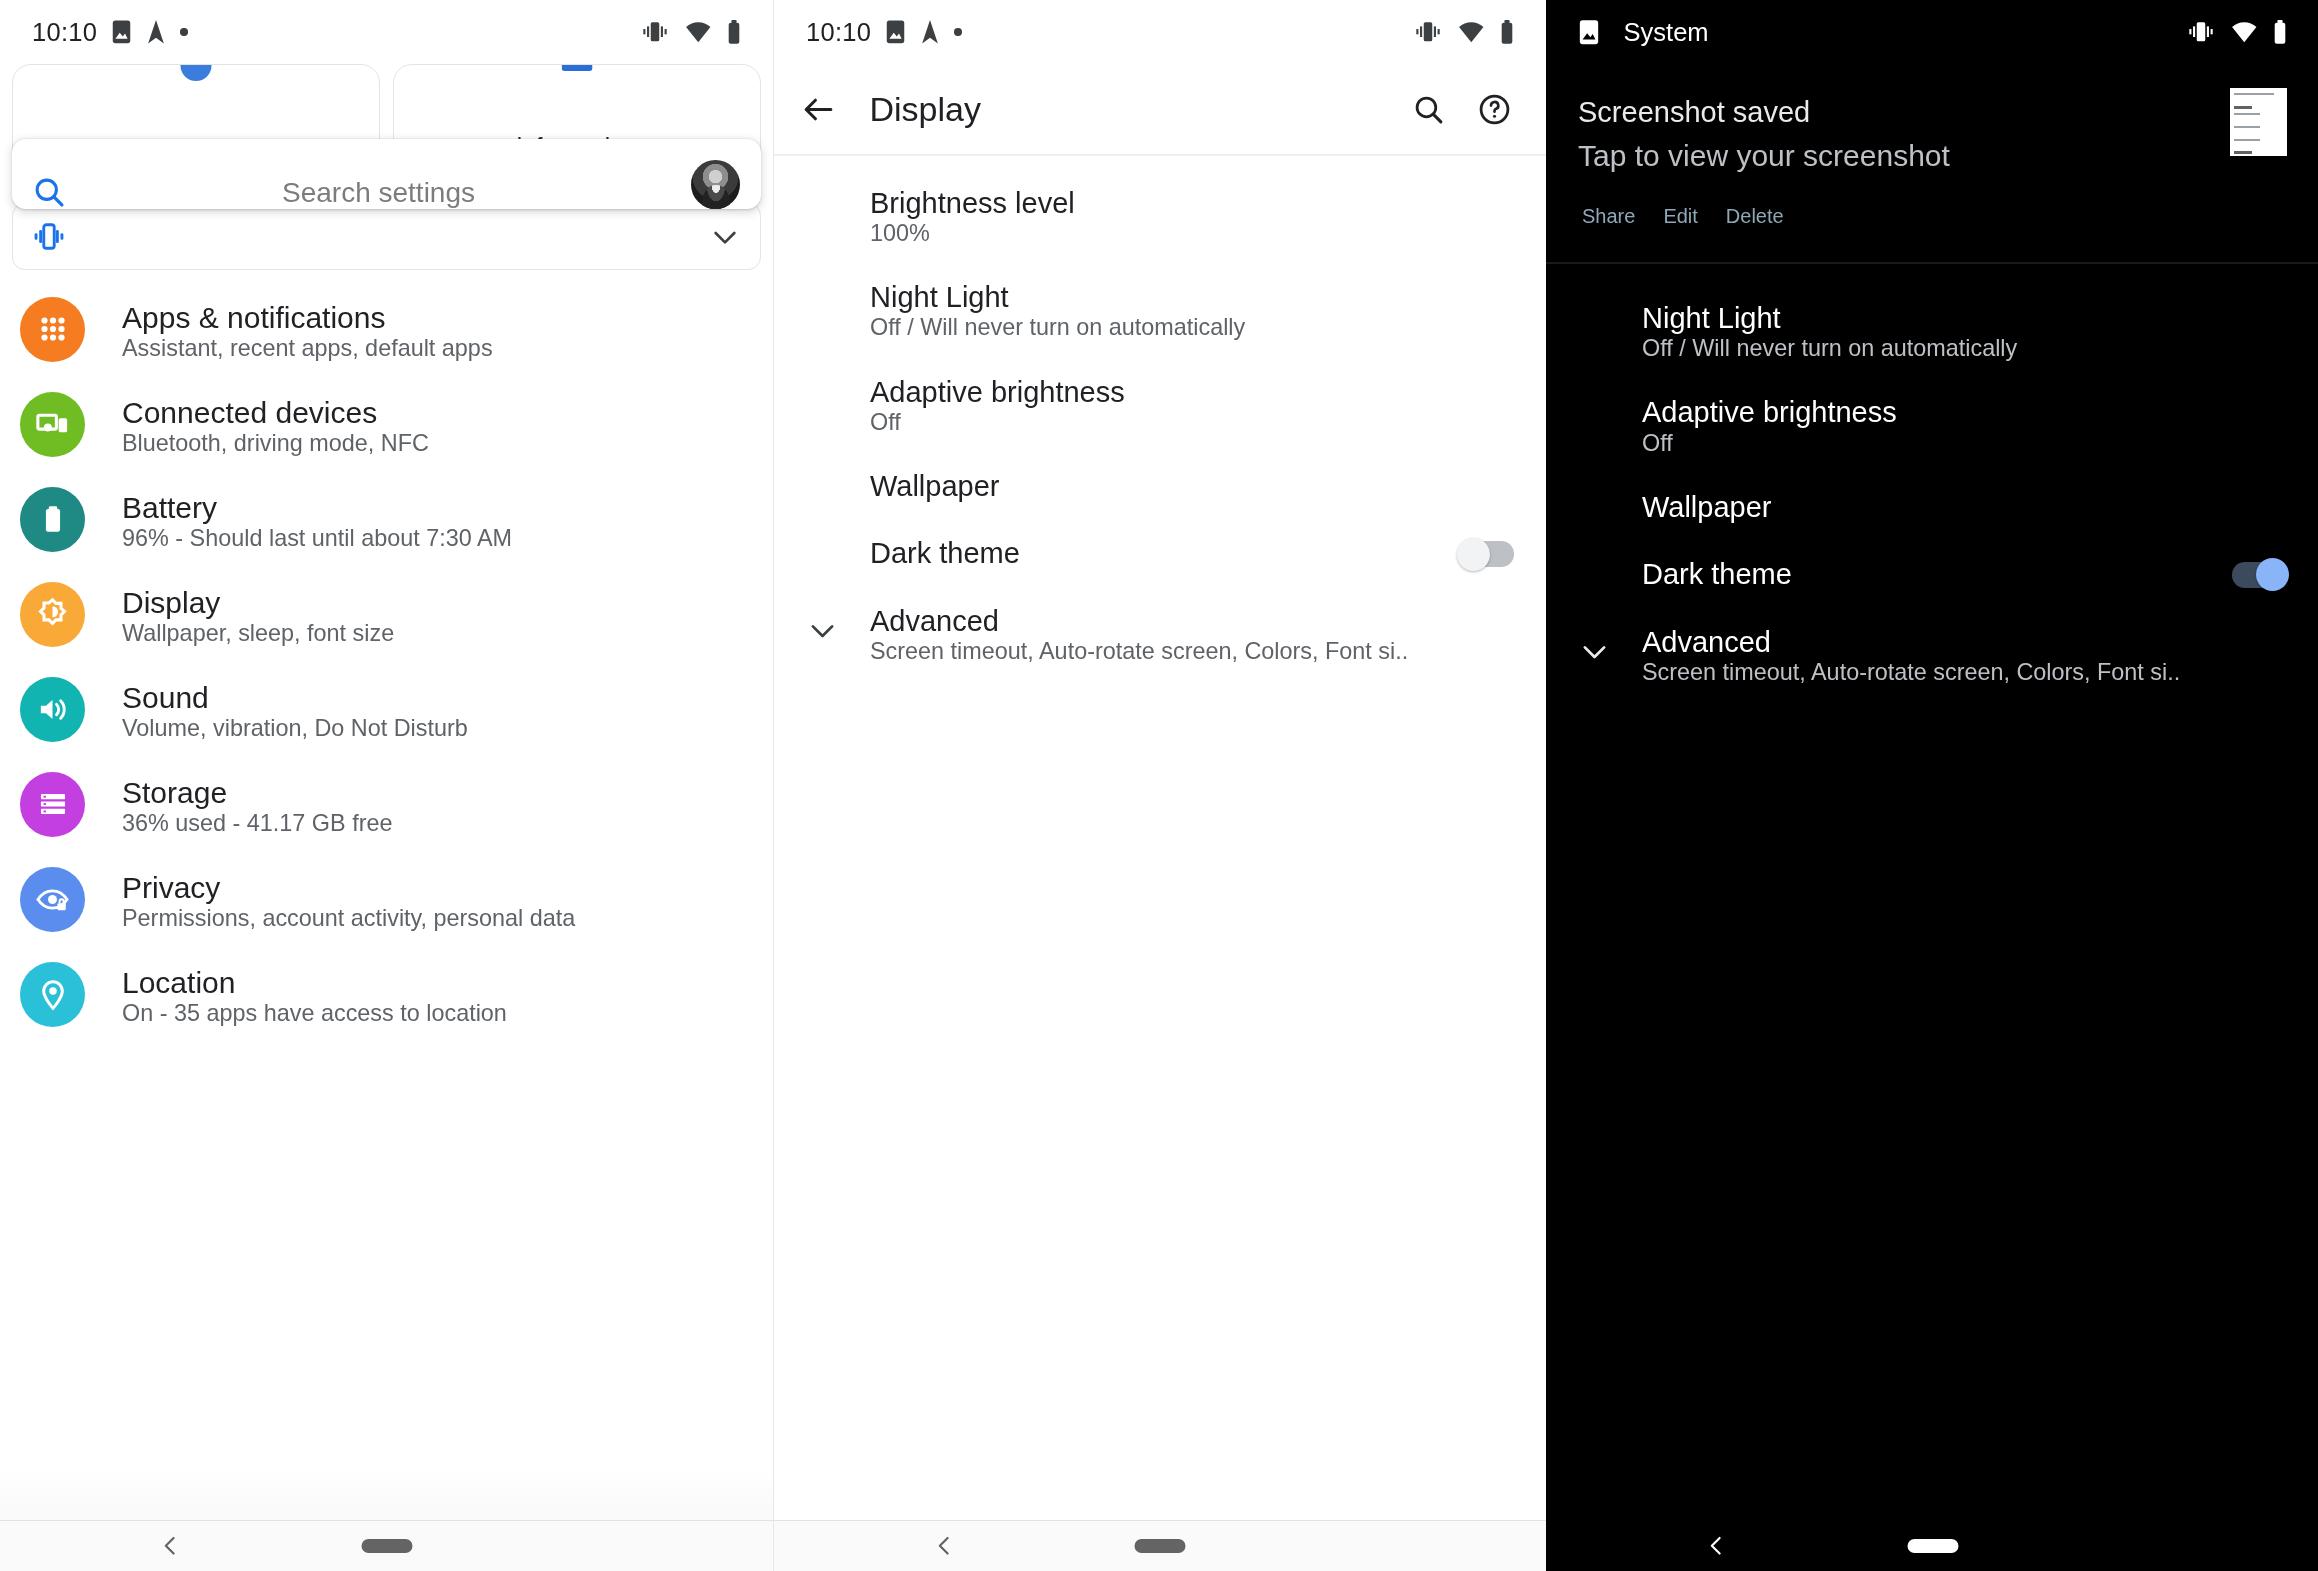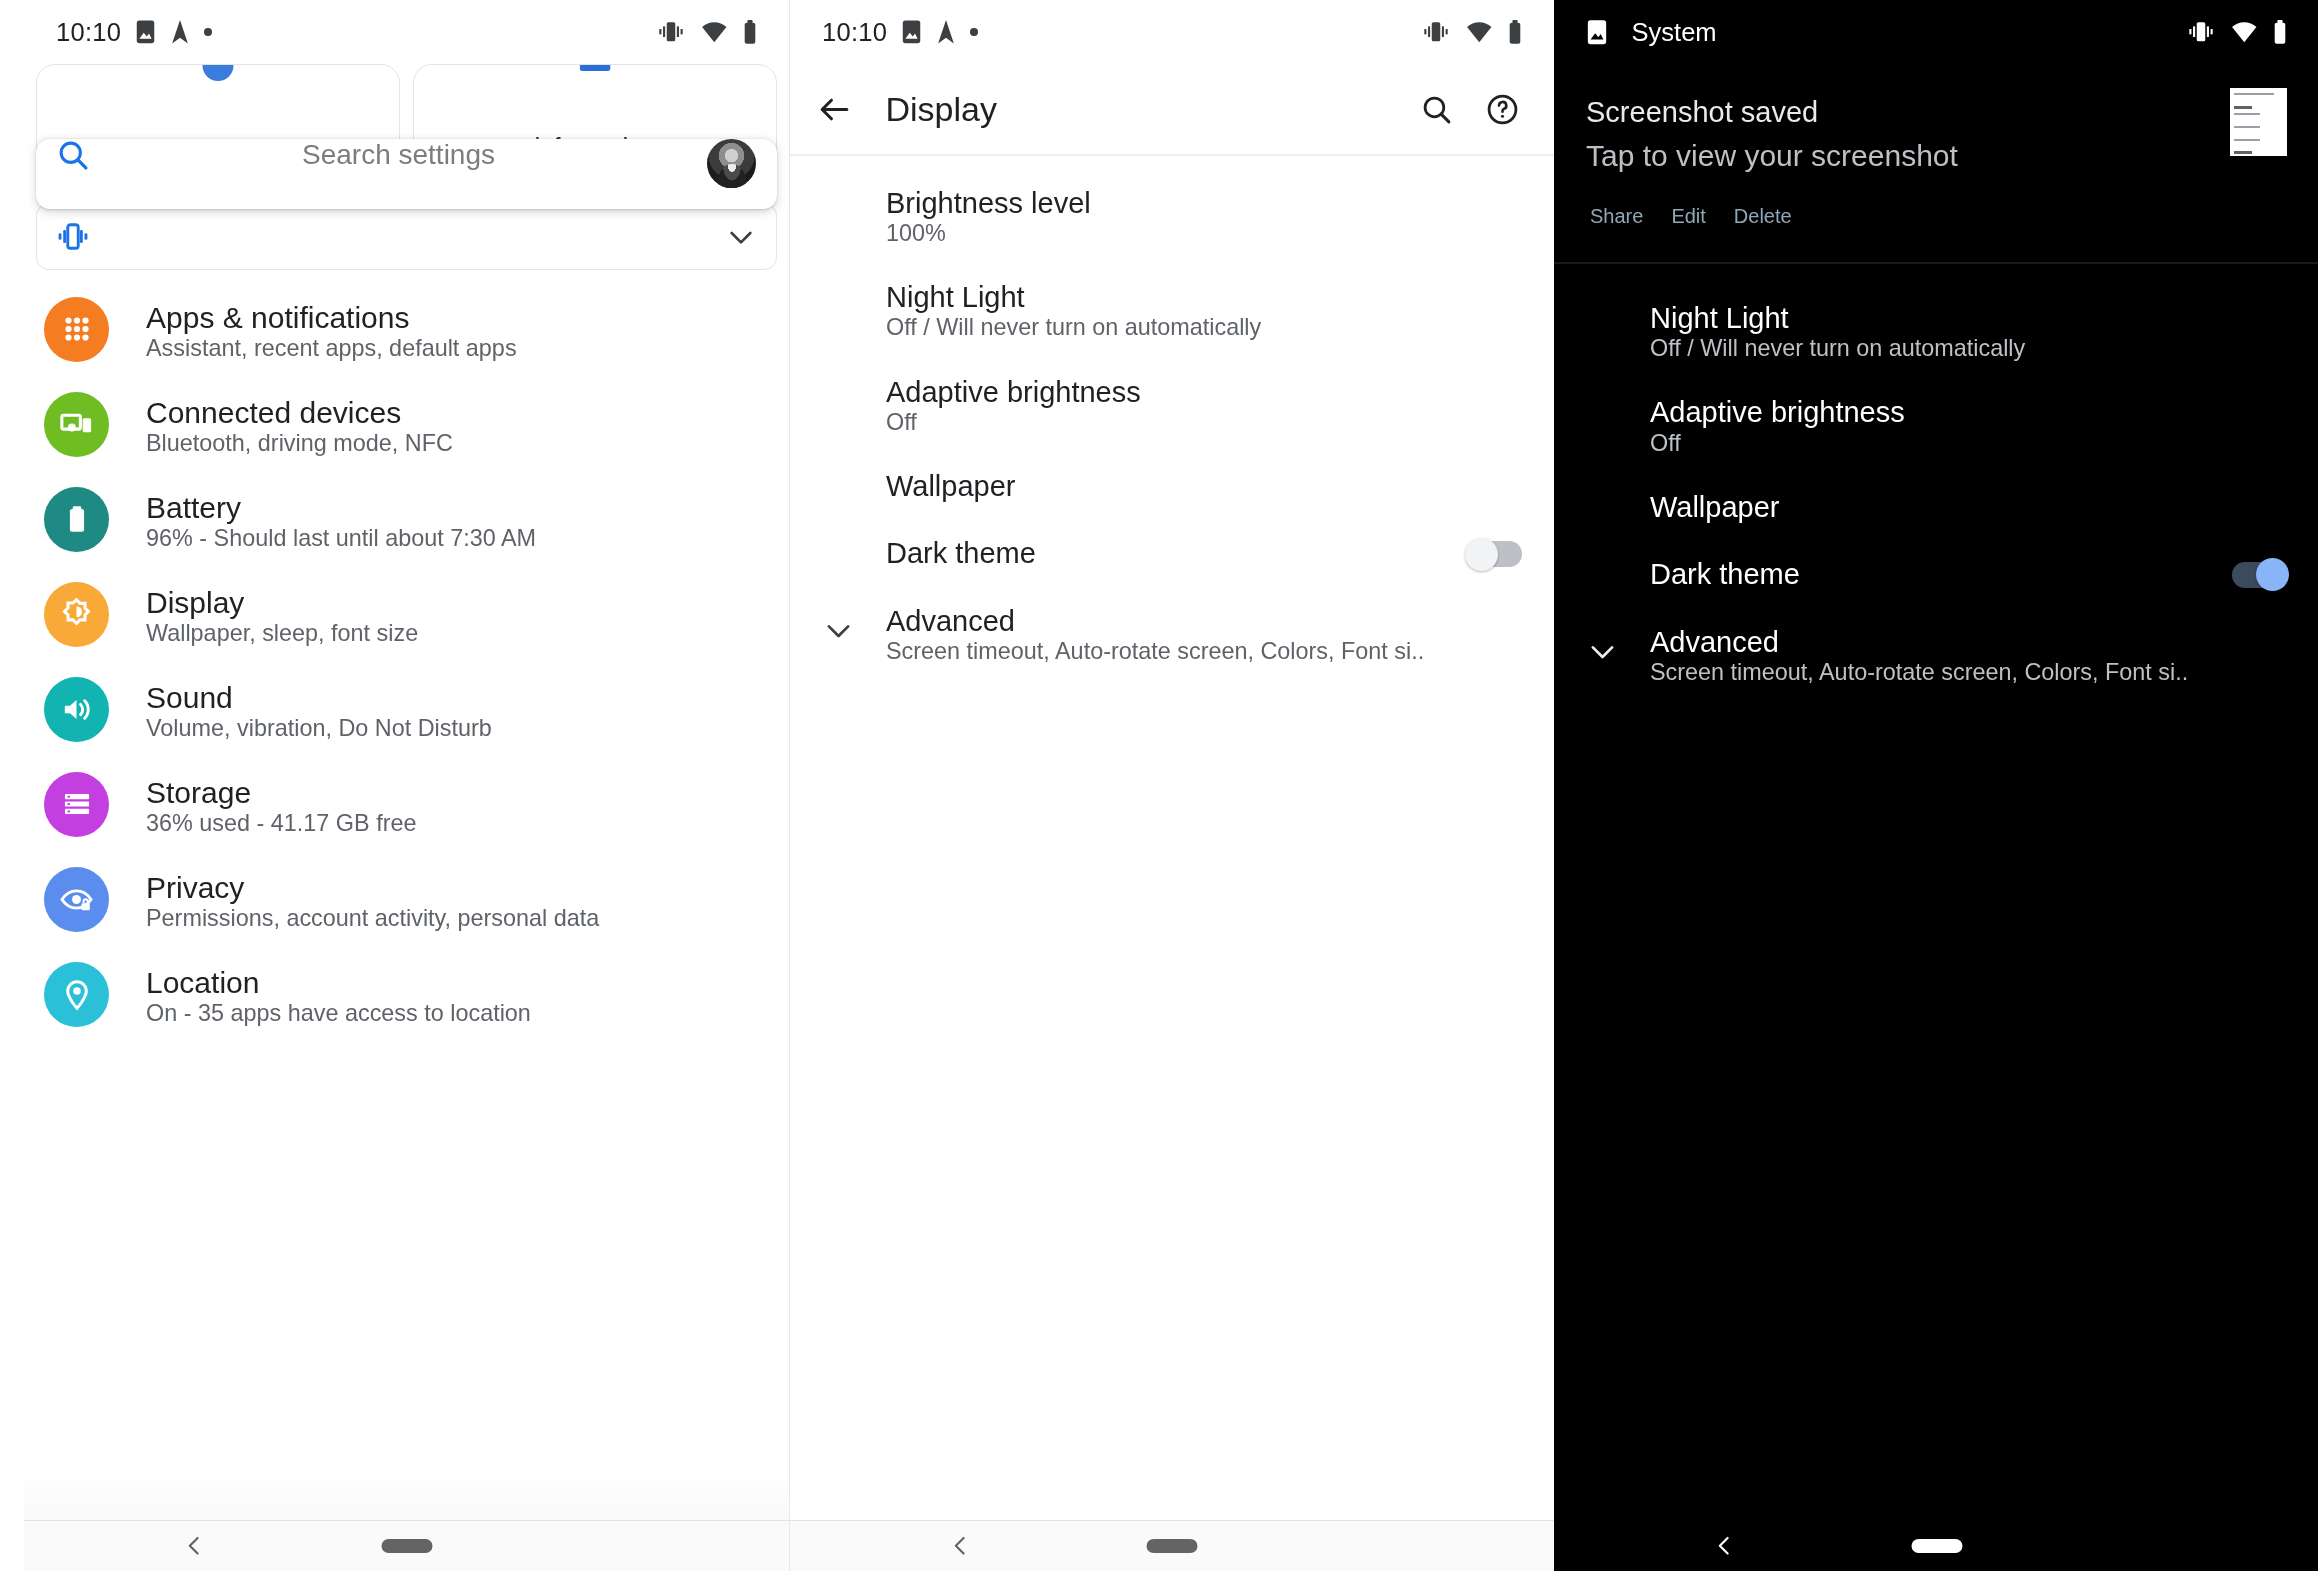--- a/index.html
+++ b/index.html
@@ -1,19 +1,19 @@
 <!DOCTYPE html>
 <html style="font-size:8.5px"><head>
 <meta charset="utf-8">
 <style>
   * { box-sizing: border-box; margin:0; padding:0; }
   html,body { width:2319px; height:1571px; background:#ffffff; }
   body { font-family:"Liberation Sans", sans-serif; -webkit-font-smoothing:antialiased; }
 
-  .screens { display:flex; width:2319px; height:1571px;padding-left:24px; }
+  .screens { display:flex; width:2319px; height:1571px; }
   .panel { position:relative; overflow:hidden; height:1571px; }
   .p1 { width:773px; background:#ffffff; }
   .p2 { width:773px; background:#ffffff; border-left:1.6px solid #e8e8e8; }
   .p3 { width:773px; background:#000000; }
 
   
   .statusbar { height:64px; display:flex; align-items:center; padding:0 32px; }
   .sb-left { display:flex; align-items:center; gap:14px; }
   .sb-clock { font-size:25.5px; color:#202124; letter-spacing:0.3px; font-weight:400;}
   .sb-right { margin-left:auto; display:flex; align-items:center; gap:16px; }
@@ -36,21 +36,21 @@
   .mc-badge { width:31px;height:31px;border-radius:50%;background:#3b7ddd; }
   .mc-badge2 { width:31px;height:21px;background:#2a6fd8;border-radius:3.2px;
      clip-path: polygon(0 0,32% 0,32% 38%,68% 38%,68% 0,100% 0,100% 100%,0 100%); }
   .mc-text { position:absolute; bottom:24.4px; left:0; right:0; text-align:center;
      font-size:24.4px; color:#202124; }
 
   .searchbar {
     position:absolute; left:11.7px; right:11.7px; top:75px; height:70px;
     background:#ffffff; border-radius:14px;
     box-shadow:0 2.1px 9.6px rgba(60,64,67,.22), 0 0.5px 2.1px rgba(60,64,67,.18);
-    display:flex; align-items:flex-start; padding:0 21px; z-index:5;
+    display:flex; align-items:flex-end; padding:0 21px; z-index:5;
   }
   .searchbar .sb-ph { flex:1; text-align:center; font-size:28px; color:#7c7c7c; }
   .avatar {
     width:49px; height:49px; border-radius:50%; flex:0 0 auto; overflow:hidden;
     background:radial-gradient(circle at 50% 34%, #cfcfcf 0 16%, #8e8e8e 17% 31%, #3b3b3b 32% 56%, #1c1c1c 57% 100%);
     position:relative;
   }
   .avatar:after{content:"";position:absolute;left:22%;top:50%;width:56%;height:52%;
     background:radial-gradient(ellipse at 50% 0%, #ededed 0 22%, #4a4a4a 23% 46%, #222 47% 100%);
     border-radius:50% 50% 0 0 / 70% 70% 0 0;}

